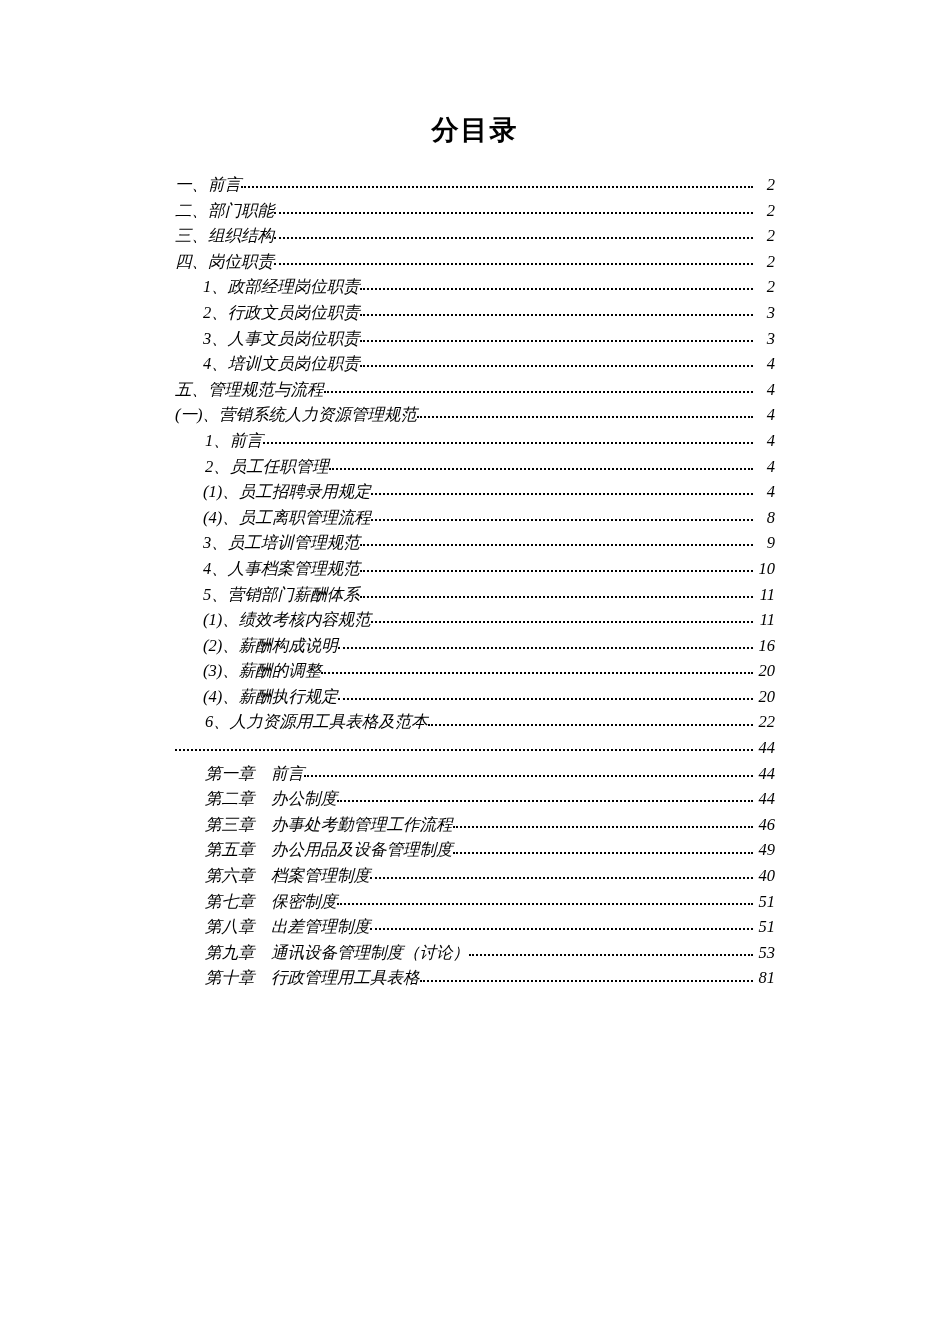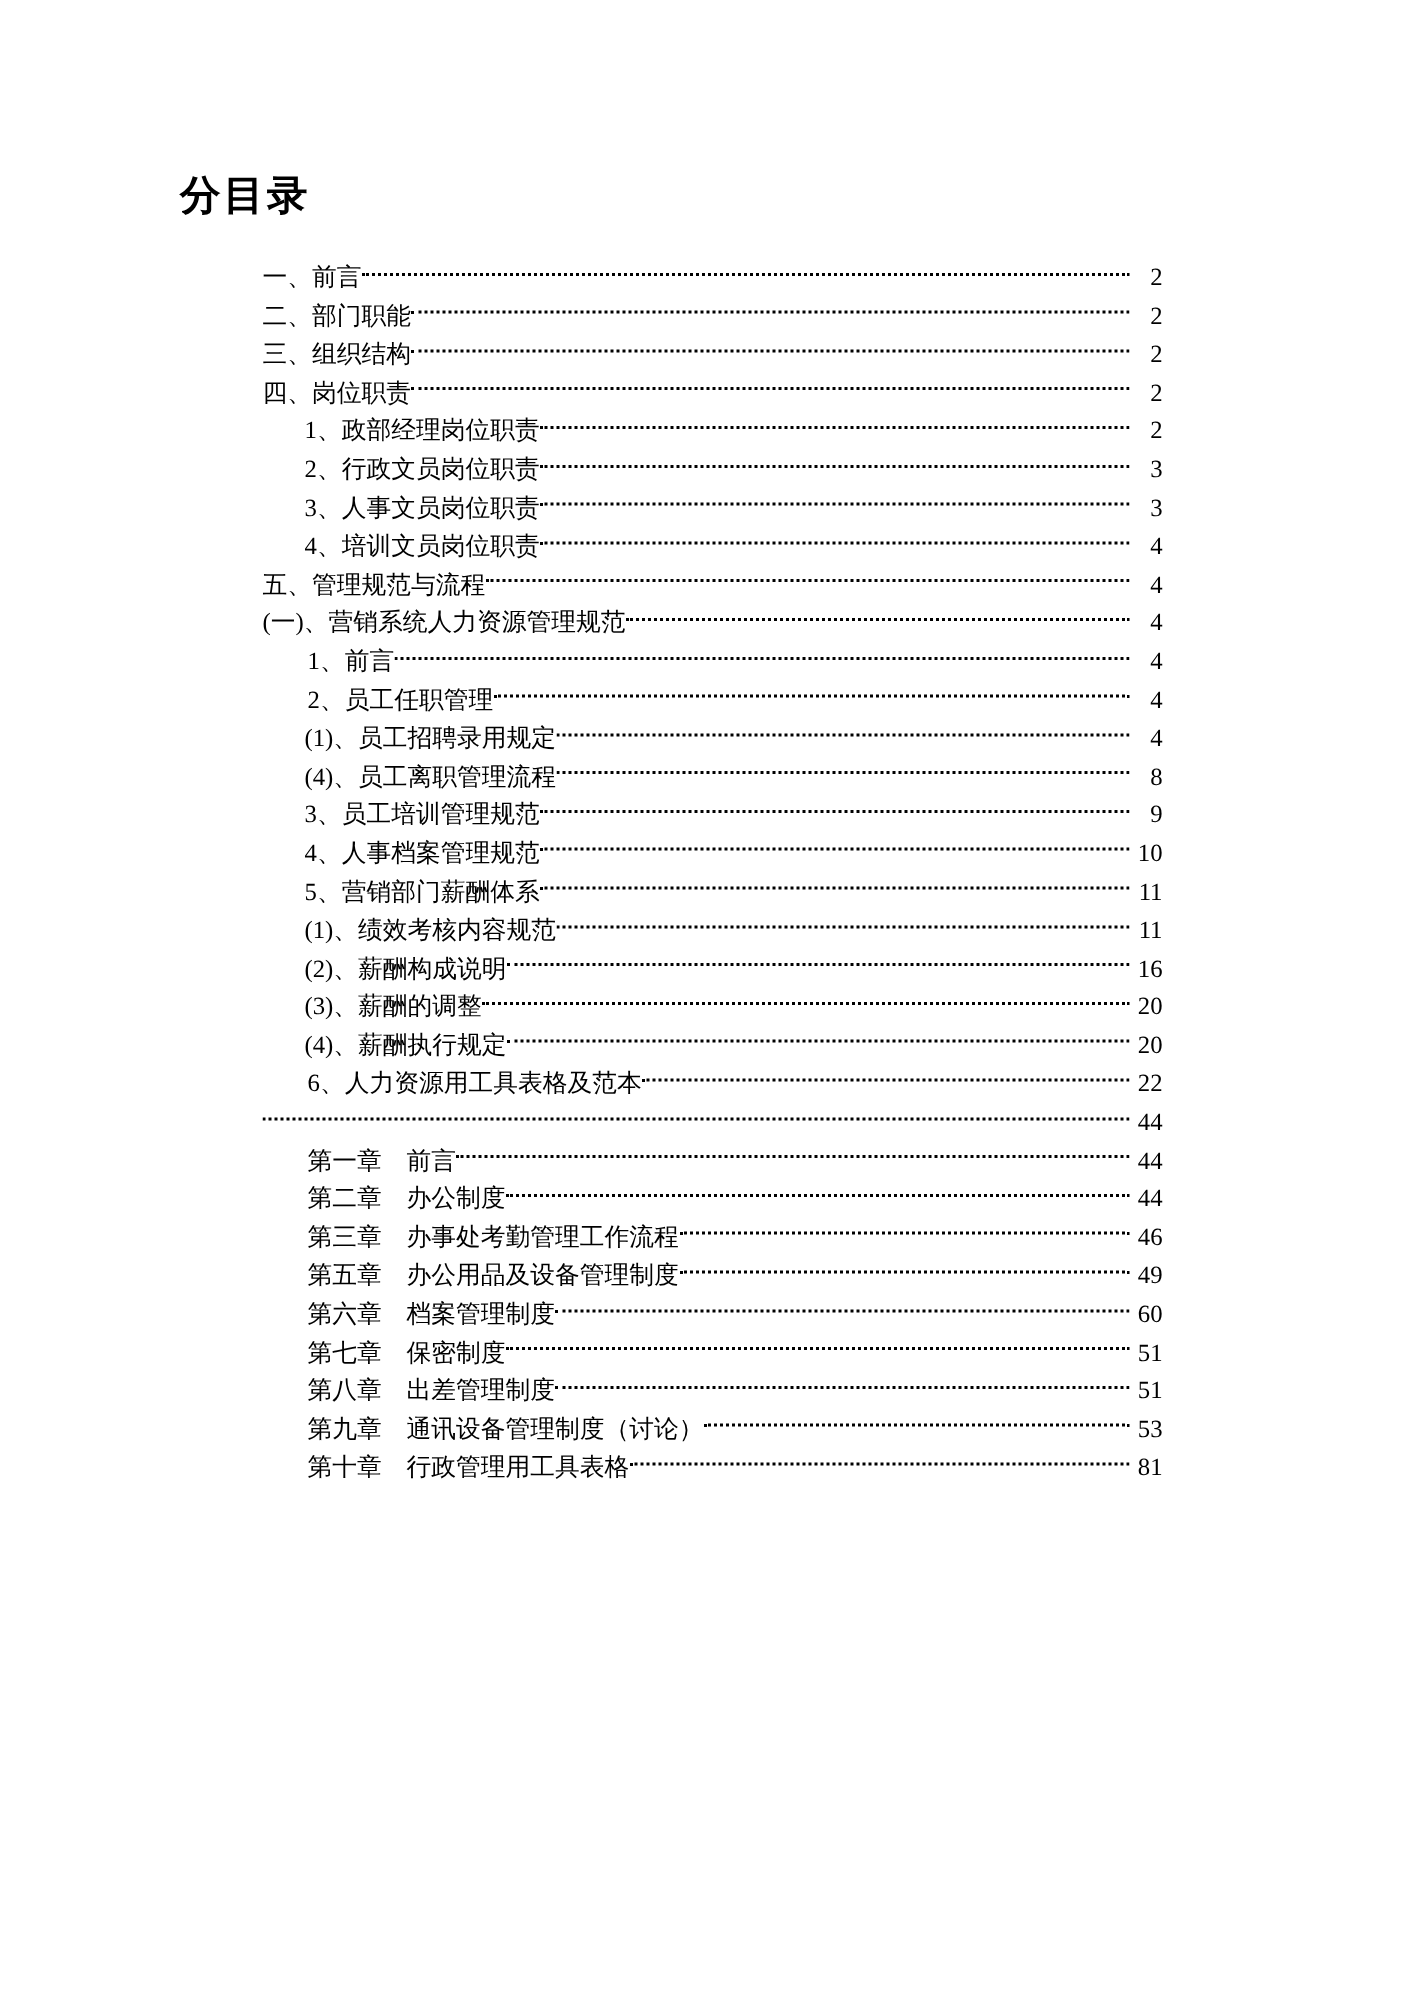--- a/index.html
+++ b/index.html
@@ -16,37 +16,39 @@
     overflow: hidden;
   }
   .page {
     width: 950px;
     height: 1344px;
     box-sizing: border-box;
     padding: 96px 120px 0 120px;
     position: relative;
   }
   .doc-title {
+    text-align: center;
     font-size: 27px;
     font-weight: bold;
     letter-spacing: 2px;
     margin: 16px 0 24px 0;
     font-family: "Liberation Serif", "DejaVu Serif", serif;
   }
   .toc {
     margin: 0 auto;
     width: 600px;
     padding-left: 0px;
   }
   .toc-row {
     display: flex;
-    align-items: flex-start;
+    align-items: center;
     font-size: 16.5px;
     line-height: 25.6px;
     white-space: nowrap;
+    font-style: italic;
   }
   .toc-label {
     flex: 0 0 auto;
   }
   .toc-dots {
     flex: 1 1 auto;
     overflow: hidden;
     margin: 0 0px;
     position: relative;
     height: 1em;
@@ -206,21 +208,21 @@
         <span class="toc-page">46</span>
       </div>
       <div class="toc-row lvl2">
         <span class="toc-label">第五章　办公用品及设备管理制度</span>
         <span class="toc-dots"></span>
         <span class="toc-page">49</span>
       </div>
       <div class="toc-row lvl2">
         <span class="toc-label">第六章　档案管理制度</span>
         <span class="toc-dots"></span>
-        <span class="toc-page">60</span>
+        <span class="toc-page">40</span>
       </div>
       <div class="toc-row lvl2">
         <span class="toc-label">第七章　保密制度</span>
         <span class="toc-dots"></span>
         <span class="toc-page">51</span>
       </div>
       <div class="toc-row lvl2">
         <span class="toc-label">第八章　出差管理制度</span>
         <span class="toc-dots"></span>
         <span class="toc-page">51</span>

